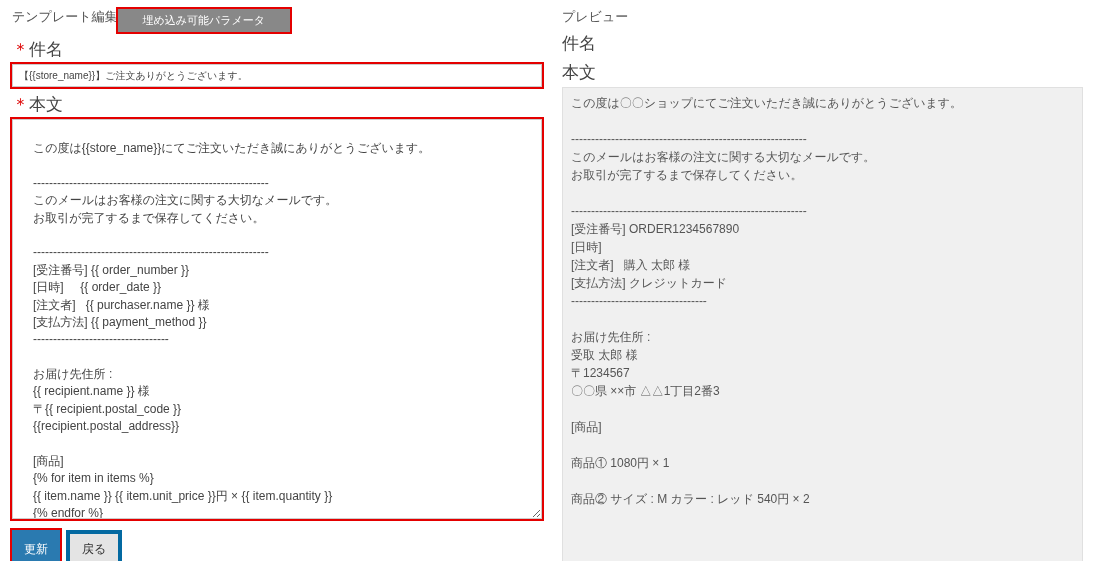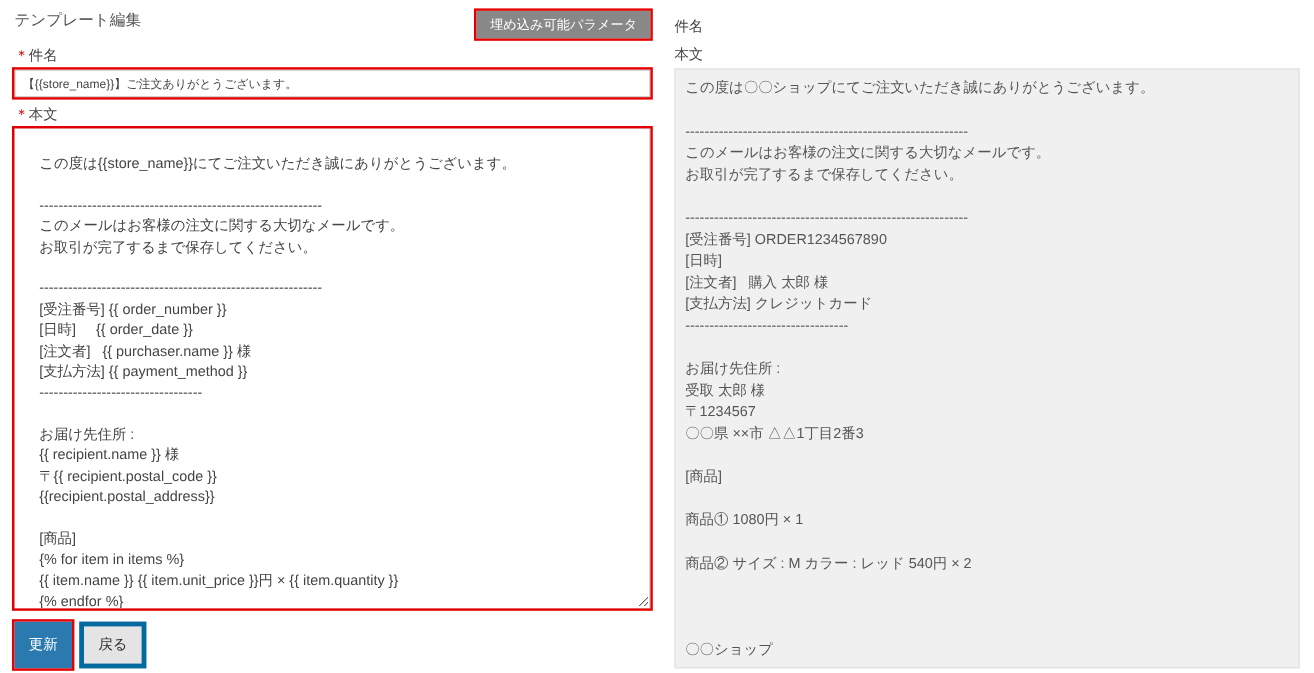--- a/index.html
+++ b/index.html
@@ -22,35 +22,34 @@
   .col-right {
     flex: 1;
   }
   .section-title {
     font-size: 13px;
     color: #555;
     margin-bottom: 6px;
   }
   .header-row {
     display: flex;
-    justify-content: space-between;
     align-items: center;
     margin-bottom: 6px;
   }
   .param-btn {
     background: #888;
     color: #fff;
     font-size: 11px;
-    padding: 4px 11px;
+    padding: 4px 25px;
     border: none;
     outline: 2px solid #e40000;
     cursor: pointer;
   }
   .field-label {
-    font-size: 12px;
+    font-size: 17px;
     color: #444;
     margin: 6px 0 3px 0;
   }
   .required::before {
     content: "＊";
     color: #d00;
     margin-right: 0px;
   }
   .subject-input {
     width: 100%;
@@ -150,20 +149,21 @@
 
 {{store_name}}</textarea>
 
     <div class="button-row">
       <button class="btn-primary">更新</button>
       <button class="btn-secondary">戻る</button>
     </div>
   </div>
 
   <div class="col-right">
+    <div class="section-title">プレビュー</div>
 
     <div class="field-label">件名</div>
 
     <div class="field-label">本文</div>
     <div class="preview-box preview-body">この度は〇〇ショップにてご注文いただき誠にありがとうございます。
 
 -----------------------------------------------------------
 このメールはお客様の注文に関する大切なメールです。
 お取引が完了するまで保存してください。
 

